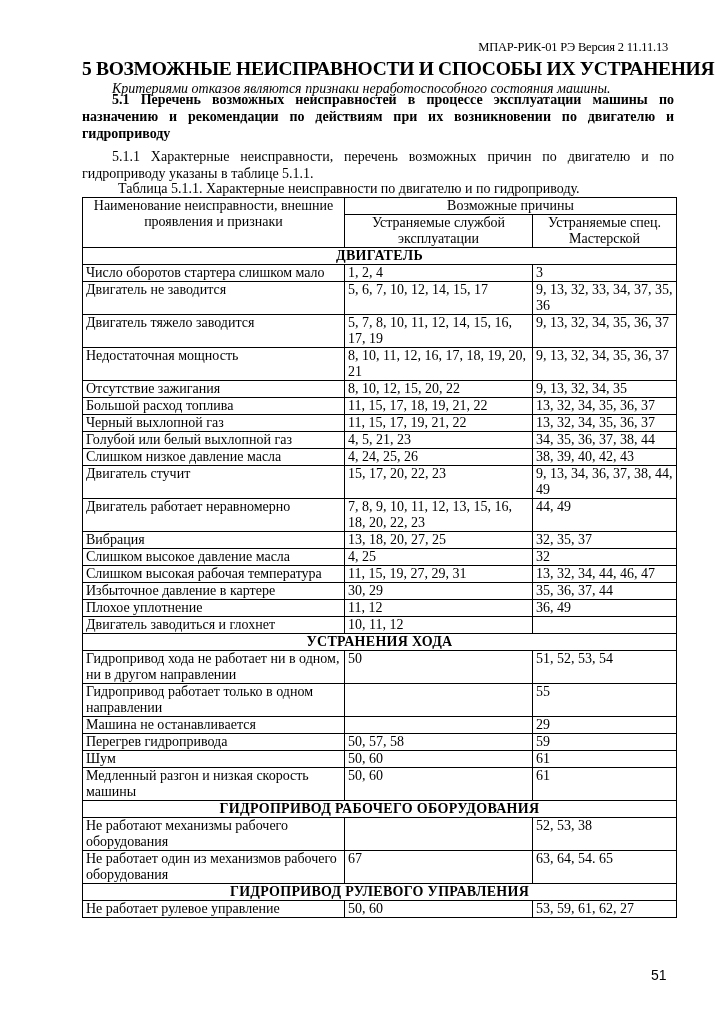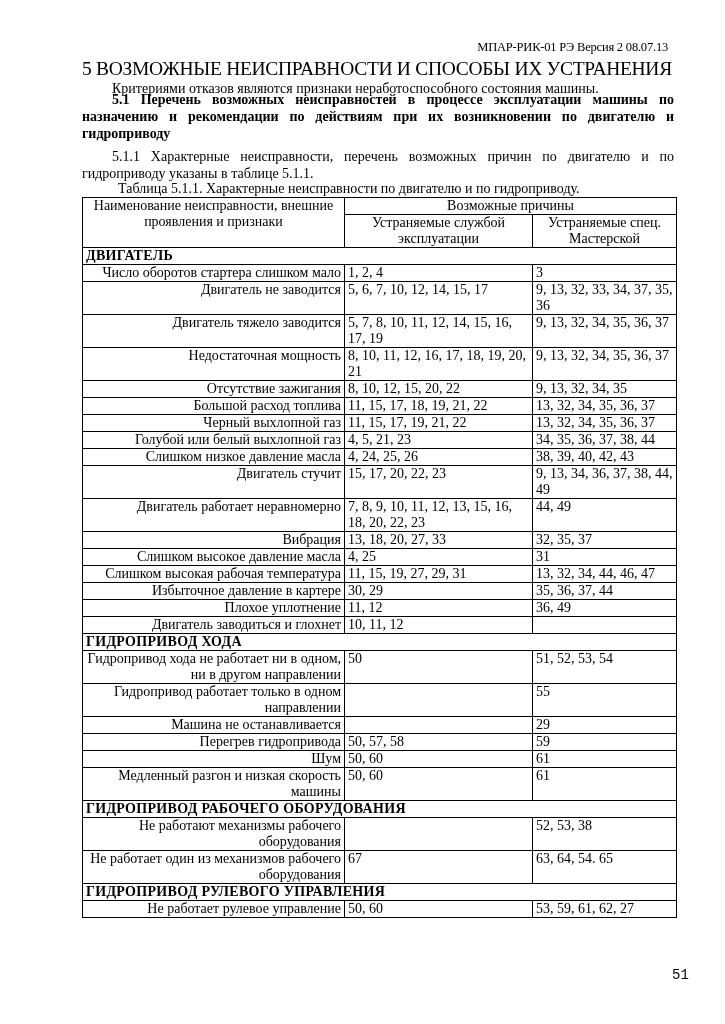--- a/index.html
+++ b/index.html
@@ -6,52 +6,52 @@
   body {
     width: 725px; height: 1024px; position: relative; overflow: hidden;
     font-family: "Liberation Serif", "DejaVu Serif", serif; color: #000;
   }
   .header-ref {
     position: absolute; top: 40px; right: 57px;
     font-size: 12.5px; letter-spacing: -0.2px;
   }
   .title {
     position: absolute; top: 58px; left: 82px; width: 600px;
-    font-size: 19.5px; font-weight: normal; letter-spacing: -0.3px; white-space: nowrap;
+    font-size: 19.5px; font-weight: bold; letter-spacing: -0.3px; white-space: nowrap;
   }
   .para {
     position: absolute; left: 82px; width: 592px;
     font-size: 14px; line-height: 17px; text-align: justify;
   }
-  .p1 { top: 80px; text-indent: 30px; }
+  .p1 { top: 80px; text-indent: 30px; font-style: italic; }
   .p2 { top: 91px; text-indent: 30px; font-weight: bold; font-family: Liberation Serif, serif; }
   .p3 { top: 148px; text-indent: 30px; }
   .p4 { top: 180px; left: 118px; width: 560px; }
   table.faults {
     position: absolute; top: 197px; left: 82px; width: 594px;
     border-collapse: collapse; font-size: 14px; line-height: 16px; table-layout: fixed; border-radius: 11px;
   }
   table.faults td, table.faults th {
     border: 1.2px solid #000; padding: 0 3px; vertical-align: top; font-weight: normal;
   }
   table.faults th { text-align: center; }
   col.c1 { width: 262px; }
   col.c2 { width: 188px; }
   col.c3 { width: 144px; }
-  tr.section td { font-weight: bold; letter-spacing: 0.3px; }
-  td.name { white-space: normal; text-align: right; }
+  tr.section td { text-align: center; font-weight: bold; letter-spacing: 0.3px; }
+  td.name { white-space: normal; }
   .page-num {
     position: absolute; top: 967px; left: 651px;
-    font-size: 14px; font-family: Liberation Mono, monospace; margin-left: 21px;
+    font-size: 14px; font-family: Liberation Sans, sans-serif;
   }
 </style>
 </head>
 <body>
 
-<div class="header-ref">МПАР-РИК-01 РЭ Версия 2 08.07.13</div>
+<div class="header-ref">МПАР-РИК-01 РЭ Версия 2 11.11.13</div>
 <div class="title">5 ВОЗМОЖНЫЕ НЕИСПРАВНОСТИ И СПОСОБЫ ИХ УСТРАНЕНИЯ</div>
 <div class="para p1">Критериями отказов являются признаки неработоспособного состояния машины.</div>
 <div class="para p2">5.1 Перечень возможных неисправностей в процессе эксплуатации машины по назначению и рекомендации по действиям при их возникновении по двигателю и гидроприводу</div>
 <div class="para p3">5.1.1 Характерные неисправности, перечень возможных причин по двигателю и по гидроприводу указаны в таблице 5.1.1.</div>
 <div class="para p4">Таблица 5.1.1. Характерные неисправности по двигателю и по гидроприводу.</div>
 
 <table class="faults">
   <colgroup>
       <col class="c1">
       <col class="c2">
@@ -121,27 +121,27 @@
         <td>15, 17, 20, 22, 23</td>
         <td>9, 13, 34, 36, 37, 38, 44, 49</td>
       </tr>
       <tr>
         <td class="name">Двигатель работает неравномерно</td>
         <td>7, 8, 9, 10, 11, 12, 13, 15, 16, 18, 20, 22, 23</td>
         <td>44, 49</td>
       </tr>
       <tr>
         <td class="name">Вибрация</td>
-        <td>13, 18, 20, 27, 33</td>
+        <td>13, 18, 20, 27, 25</td>
         <td>32, 35, 37</td>
       </tr>
       <tr>
         <td class="name">Слишком высокое давление масла</td>
         <td>4, 25</td>
-        <td>31</td>
+        <td>32</td>
       </tr>
       <tr>
         <td class="name">Слишком высокая рабочая температура</td>
         <td>11, 15, 19, 27, 29, 31</td>
         <td>13, 32, 34, 44, 46, 47</td>
       </tr>
       <tr>
         <td class="name">Избыточное давление в картере</td>
         <td>30, 29</td>
         <td>35, 36, 37, 44</td>
@@ -150,21 +150,21 @@
         <td class="name">Плохое уплотнение</td>
         <td>11, 12</td>
         <td>36, 49</td>
       </tr>
       <tr>
         <td class="name">Двигатель заводиться и глохнет</td>
         <td>10, 11, 12</td>
         <td></td>
       </tr>
       <tr class="section">
-        <td colspan="3">ГИДРОПРИВОД ХОДА</td>
+        <td colspan="3">УСТРАНЕНИЯ ХОДА</td>
       </tr>
       <tr>
         <td class="name">Гидропривод хода не работает ни в одном, ни в другом направлении</td>
         <td>50</td>
         <td>51, 52, 53, 54</td>
       </tr>
       <tr>
         <td class="name">Гидропривод работает только в одном направлении</td>
         <td></td>
         <td>55</td>

